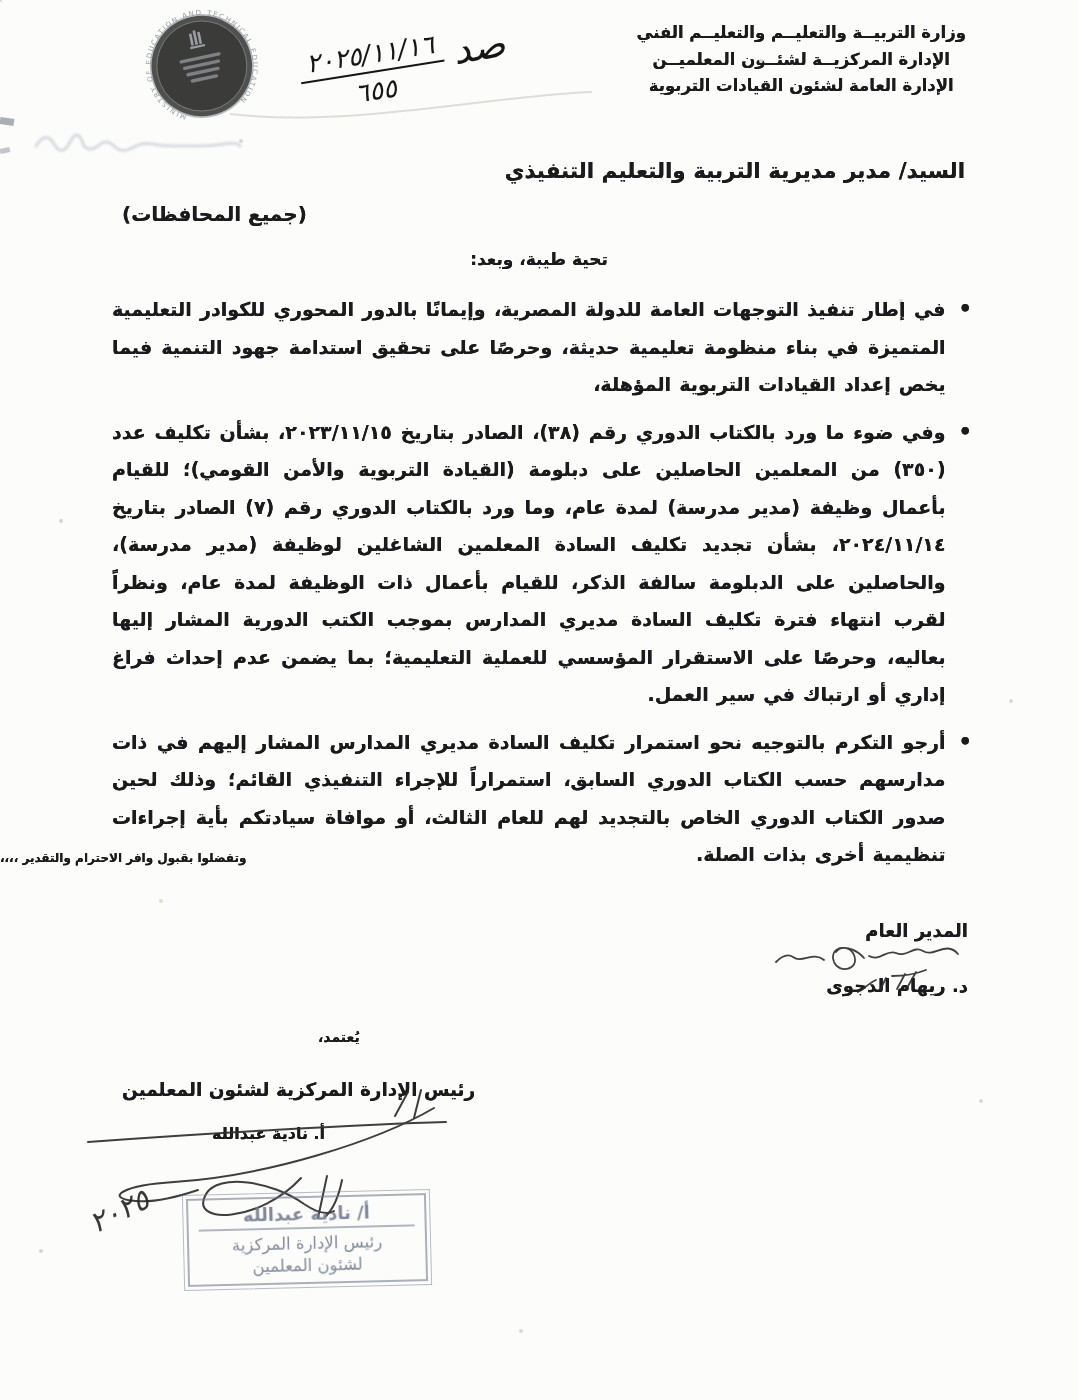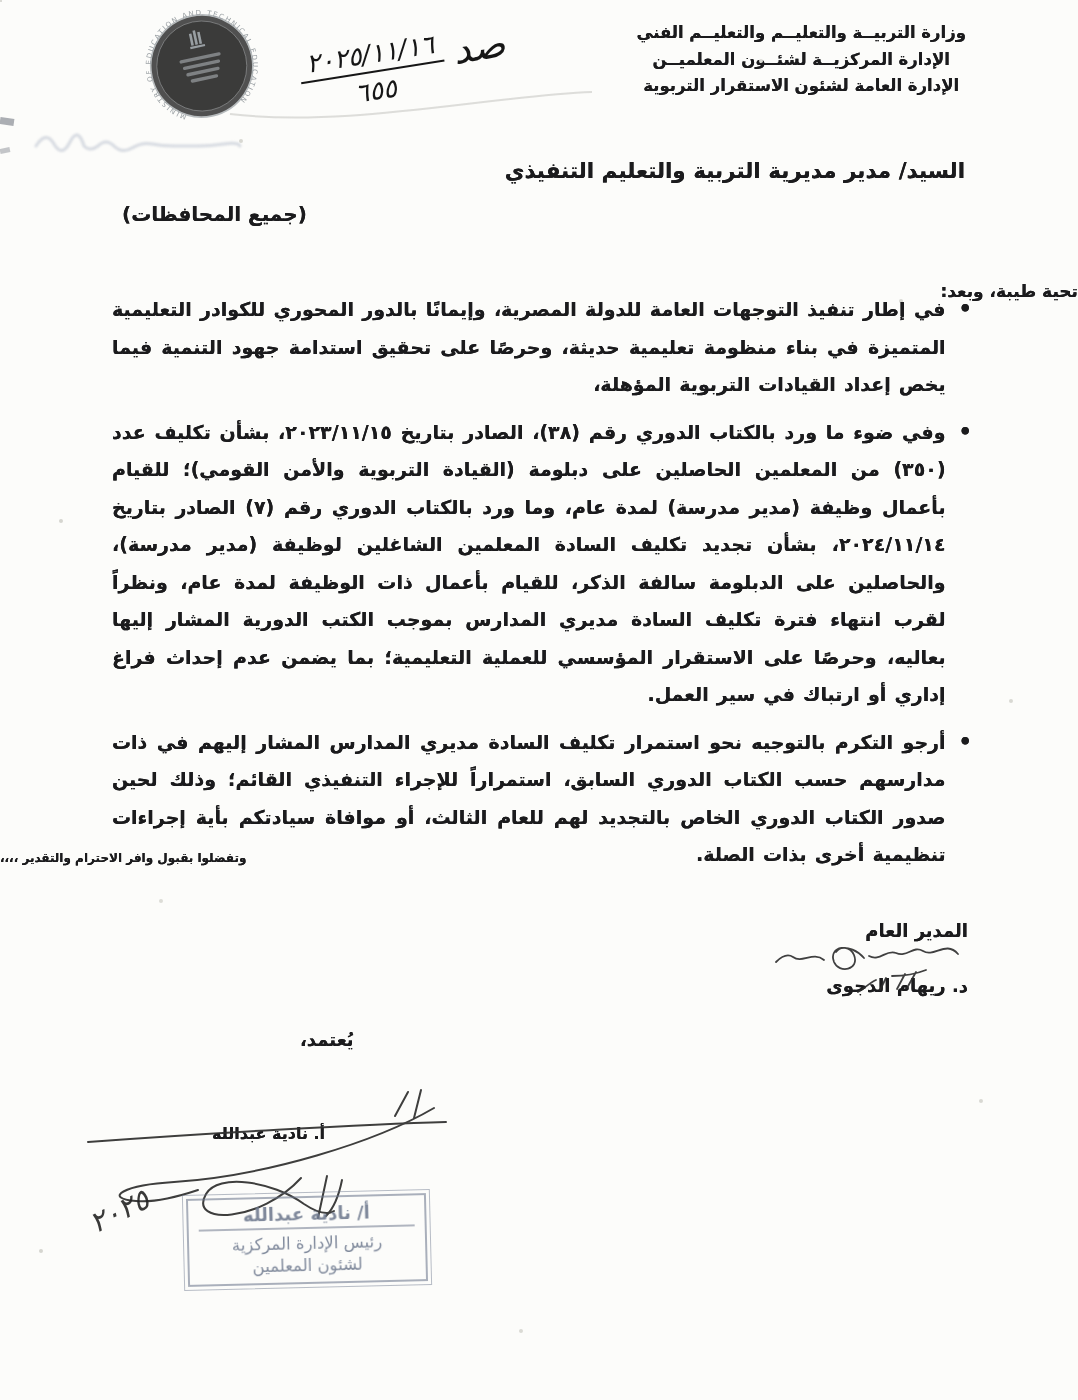--- a/index.html
+++ b/index.html
@@ -30,37 +30,37 @@
   .scan-curve{position:absolute;left:228px;top:84px;width:368px;height:50px;}
   .smudge{position:absolute;left:28px;top:116px;width:216px;height:48px;filter:blur(.8px);}
   .edge-mark{position:absolute;background:#5a5f6b;opacity:.5;}
   .speckles{position:absolute;left:0;top:0;width:2px;height:2px;border-radius:50%;background:#cfcfc9;
     box-shadow:240px 140px 0 1px #d8d8d2, 900px 300px 0 1px #dadad4, 60px 520px 0 1px #d5d5cf,
     1010px 700px 0 1px #d8d8d2, 160px 900px 0 1px #dcdcd6, 980px 1100px 0 1px #d8d8d2,
     520px 1330px 0 1px #dadad4, 40px 1250px 0 1px #d5d5cf, 760px 60px 0 1px #dcdcd6;}
   
   .addressee{position:absolute;top:158px;right:113px;direction:rtl;font-size:21.5px;}
   .scope{position:absolute;top:202px;left:122px;direction:rtl;font-size:20px;}
-  .greeting{position:absolute;top:249px;left:0;width:100%;direction:rtl;font-size:17px;margin-top:32px;}
+  .greeting{position:absolute;top:249px;left:0;width:100%;text-align:center;direction:rtl;font-size:17px;}
   
   .body-text{position:absolute;top:291px;right:106px;left:112px;direction:rtl;}
   .bullet{display:flex;gap:13px;margin-bottom:10px;}
   .bullet .dot{flex:0 0 auto;font-size:21px;line-height:37.5px;}
   .bullet p{
     margin:0;font-size:19px;line-height:37.5px;text-align:justify;text-justify:inter-word;
     word-spacing:1.5px;
   }
   .closing{position:absolute;top:851px;left:0;width:100%;text-align:left;direction:rtl;font-size:12px;}
   
   .gm-block{position:absolute;top:920px;right:110px;text-align:right;direction:rtl;}
   .gm-block .title{font-size:18px;}
   .gm-block .name{font-size:18px;margin-top:34px;}
   .gm-scribble{position:absolute;top:934px;right:112px;width:200px;height:64px;}
   
-  .approve-label{position:absolute;top:1029px;left:300px;direction:rtl;font-size:18px;}
+  .approve-label{position:absolute;top:1029px;left:318px;direction:rtl;font-size:14px;}
   .approver-title{position:absolute;top:1079px;left:122px;direction:rtl;font-size:18.5px;}
   .approver-name{position:absolute;top:1124px;left:212px;direction:rtl;font-size:16px;}
   .big-signature{position:absolute;left:76px;top:1080px;width:384px;height:152px;}
   
   .stamp{
     position:absolute;left:183px;top:1192px;width:240px;transform:rotate(-1.4deg);
     border:1.6px solid rgba(108,118,140,.55);padding:3px;opacity:.88;
   }
   .stamp-inner{
     border:2px solid rgba(108,118,140,.65);padding:5px 10px 7px 10px;text-align:center;direction:rtl;
@@ -73,21 +73,21 @@
   svg path{fill:none;}
 </style>
 </head>
 <body>
 
 <div class="page">
 
   <div class="ministry-header heavy">
     <div>وزارة التربيــة والتعليــم والتعليــم الفني</div>
     <div>الإدارة المركزيــة لشئــون المعلميــن</div>
-    <div>الإدارة العامة لشئون الاستقرار التربوية</div>
+    <div>الإدارة العامة لشئون القيادات التربوية</div>
   </div>
 
   <div class="seal">
     <svg viewBox="0 0 132 122" width="132" height="122">
       <defs>
         <path id="sealArc" d="M66,111 a51,51 0 1,1 0.01,0"></path>
       </defs>
       <circle cx="66" cy="60" r="51" stroke="#979da1" stroke-width="1.6" opacity=".8"></circle>
       <circle cx="66" cy="60" r="45" stroke="#b8bdc0" stroke-width=".7" opacity=".5"></circle>
       <text font-size="7" letter-spacing="1.6" fill="#878e93">
@@ -155,20 +155,21 @@
     <g stroke="#2c2c2c" stroke-width="1.8" stroke-linecap="round" opacity=".9">
       <path d="M192,20 C180,6 168,24 157,17 C147,11 141,24 130,19 C120,15 114,28 103,22"></path>
       <path d="M98,24 C84,8 62,12 68,28 C73,40 94,36 88,21 C84,12 74,12 70,18"></path>
       <path d="M58,26 C47,17 36,30 27,23 C21,19 14,24 10,28"></path>
       <path d="M150,38 l-9,16 M139,40 l-8,15 M160,36 c-10,4 -22,6 -34,6"></path>
       <path d="M120,44 l-6,12 M110,46 c-7,3 -12,9 -18,12"></path>
     </g>
   </svg>
 
   <div class="approve-label heavy">يُعتمد،</div>
+  <div class="approver-title heavy">رئيس الإدارة المركزية لشئون المعلمين</div>
   <div class="approver-name heavy">أ. نادية عبدالله</div>
   <svg class="big-signature" viewBox="0 0 384 152">
     <g stroke="#2e2e2e" stroke-width="2" stroke-linecap="round" opacity=".92">
       <path d="M332,12 l-13,24 M345,10 l-7,28"></path>
       <path d="M12,62 C120,54 290,44 370,42"></path>
       <path d="M358,28 C300,62 190,96 98,102 C48,105 26,118 60,121 C80,123 104,116 122,110"></path>
       <path d="M225,98 C185,142 112,146 130,114 C142,93 196,101 228,124 C240,132 250,136 258,131"></path>
       <path d="M251,96 l-9,42 M266,100 c-3,15 -8,28 -16,36"></path>
     </g>
   </svg>

